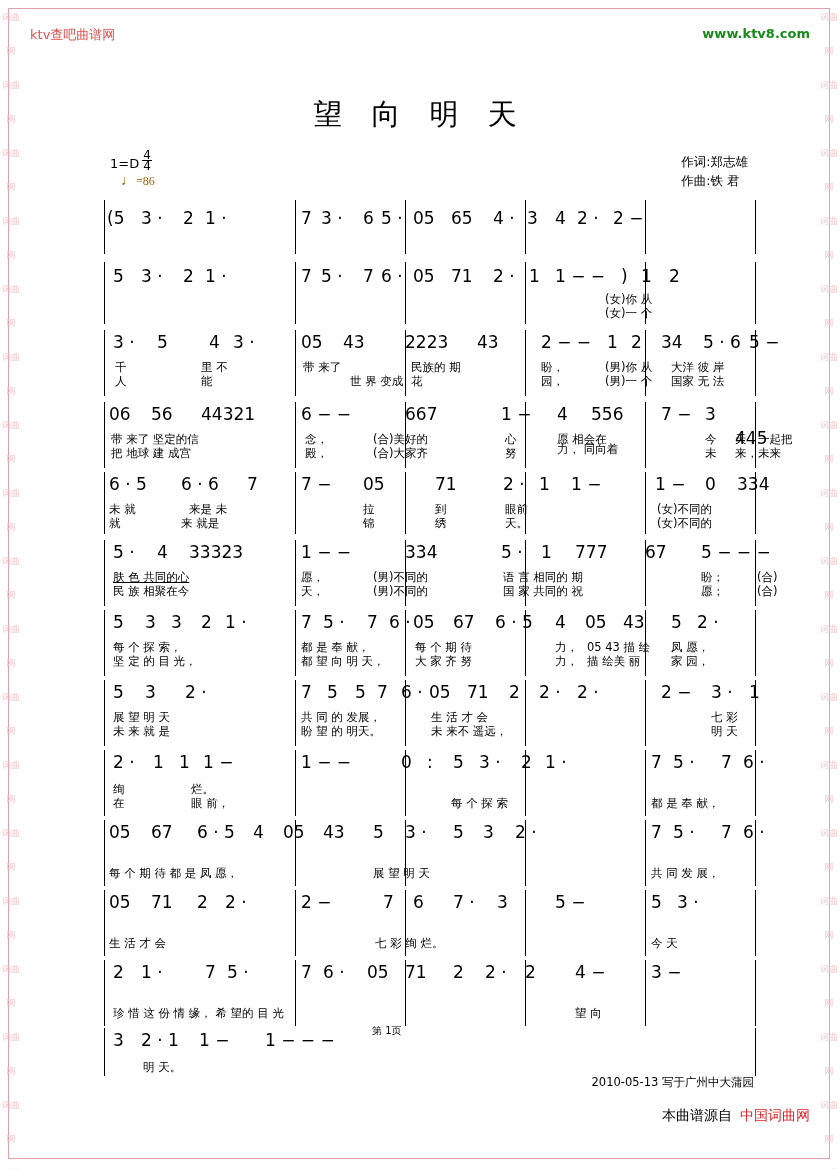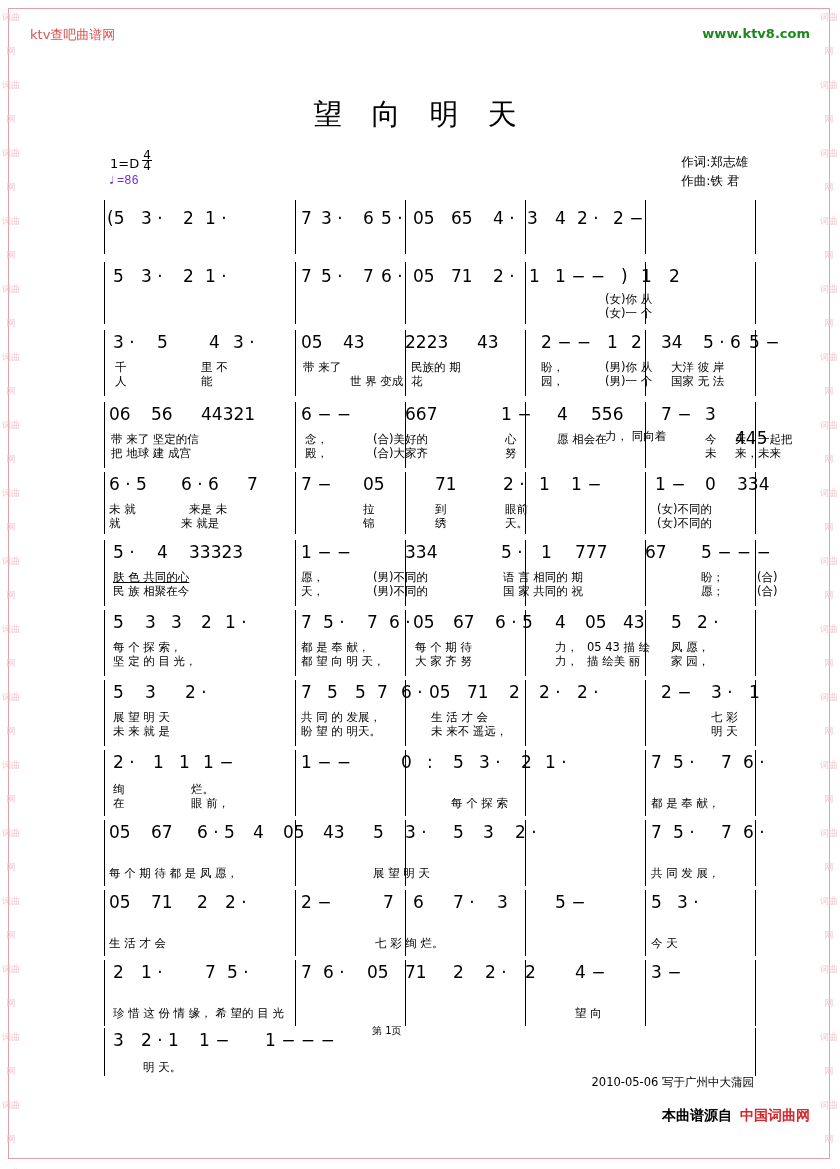--- a/index.html
+++ b/index.html
@@ -50,22 +50,22 @@
   .keysig{
     position:absolute;left:110px;top:150px;
     font-family:"DejaVu Sans",sans-serif;font-size:13px;color:#000;
   }
   .keysig .frac{
     display:inline-block;vertical-align:-2px;margin-left:3px;
     text-align:center;line-height:10px;font-size:12px;
   }
   .keysig .frac u{display:block;text-decoration:none;border-bottom:1px solid #000;padding:0 1px;}
   .tempo{
-    position:absolute;left:108px;top:172px;
-    font-family:Liberation Mono, monospace;font-size:12px;color:#6d28d9;
+    position:absolute;left:121px;top:172px;
+    font-family:Liberation Serif, serif;font-size:12px;color:#a16207;
   }
   .tempo .note{font-size:15px;}
 
   
   .sys{
     position:absolute;left:104px;width:652px;
     border-left:1px solid #000;border-right:1px solid #000;
     box-sizing:border-box;
   }
   .bar{
@@ -80,21 +80,21 @@
     position:absolute;
     font-family:"DejaVu Sans",sans-serif;
     font-size:11.5px;color:#000;white-space:nowrap;
   }
   .footer-date{
     position:absolute;right:86px;bottom:79px;
     font-family:"DejaVu Sans",sans-serif;font-size:11.5px;color:#000;
   }
   .footer-src{
     position:absolute;right:30px;bottom:44px;
-    font-family:"DejaVu Sans",sans-serif;font-size:14px;font-weight:bold;color:#000;
+    font-family:"DejaVu Sans",sans-serif;font-size:14px;font-weight:normal;color:#000;
   }
   .footer-src .red{color:#d9252a;margin-left:8px;}
   .pageno{
     position:absolute;left:372px;bottom:131px;
     font-family:"DejaVu Sans",sans-serif;font-size:10px;color:#000;
   }
 </style>
 </head>
 <body>
 
@@ -256,21 +256,21 @@
       <div class="cell" style="left: 630px; top: 2px; margin-top: 24px;">445</div>
       <div class="lyr" style="left: 6px; top: 30px;">带 来了 坚定的信</div>
       <div class="lyr" style="left: 6px; top: 44px;">把 地球 建 成宫</div>
       <div class="lyr" style="left: 200px; top: 30px;">念，</div>
       <div class="lyr" style="left: 200px; top: 44px;">殿，</div>
       <div class="lyr" style="left: 268px; top: 30px;">(合)美好的</div>
       <div class="lyr" style="left: 268px; top: 44px;">(合)大家齐</div>
       <div class="lyr" style="left: 400px; top: 30px;">心</div>
       <div class="lyr" style="left: 400px; top: 44px;">努</div>
       <div class="lyr" style="left: 452px; top: 30px;">愿   相会在</div>
-      <div class="lyr" style="left: 452px; top: 27px; margin-left: 48px;">力，  同向着</div>
+      <div class="lyr" style="left: 452px; top: 40px;">力，  同向着</div>
       <div class="lyr" style="left: 600px; top: 30px;">今</div>
       <div class="lyr" style="left: 600px; top: 44px;">未</div>
       <div class="lyr" style="left: 630px; top: 30px;">天，一起把</div>
       <div class="lyr" style="left: 630px; top: 44px;">来，未来</div>
     </div>
     <div class="sys" style="top: 472px; height: 62px;">
       <div class="bar" style="left: 190px;"></div>
       <div class="bar" style="left: 300px;"></div>
       <div class="bar" style="left: 420px;"></div>
       <div class="bar" style="left: 540px;"></div>
@@ -488,16 +488,16 @@
     <div class="sys" style="top: 1028px; height: 48px;">
       <div class="cell" style="left: 8px; top: 2px;">3</div>
       <div class="cell" style="left: 36px; top: 2px;">2 · 1</div>
       <div class="cell" style="left: 94px; top: 2px;">1 −</div>
       <div class="cell" style="left: 160px; top: 2px;">1 − − −</div>
       <div class="lyr" style="left: 38px; top: 32px;">明      天。</div>
     </div>
   </div>
 
 <div class="pageno">第 1页</div>
-<div class="footer-date">2010-05-06 写于广州中大蒲园</div>
+<div class="footer-date">2010-05-13 写于广州中大蒲园</div>
 <div class="footer-src">
   <span>本曲谱源自</span><span class="red">中国词曲网</span>
 </div>
 
 </body></html>

